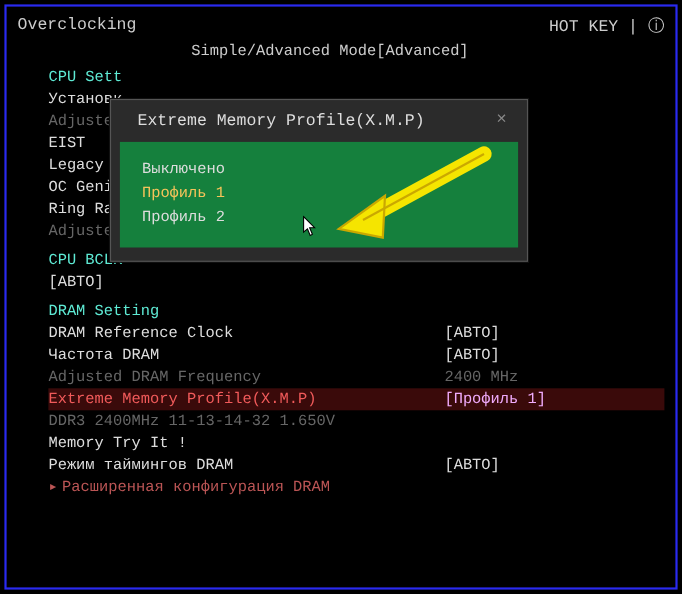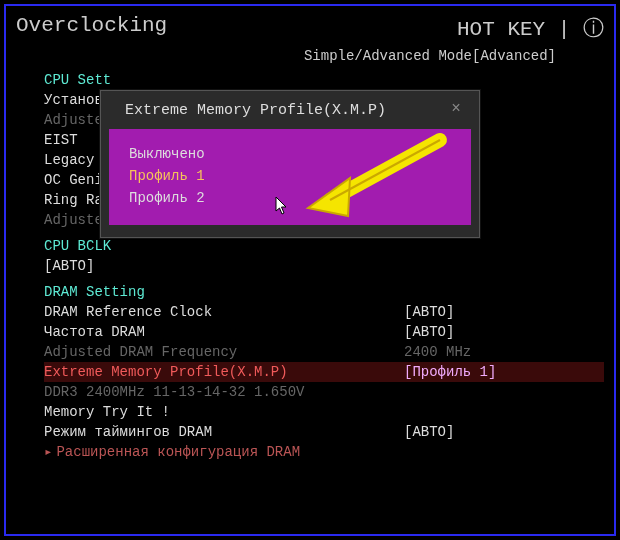--- a/index.html
+++ b/index.html
@@ -12,25 +12,25 @@
     overflow: hidden;
     position: relative;
   }
   .frame {
     position: absolute; inset: 4px;
     border: 2px solid #2a2af0;
     padding: 8px 10px 0 10px;
   }
   .header-row {
     display: flex; justify-content: space-between;
-    color: #ccc; font-size: 21px;
+    color: #ccc; font-size: 15px;
     margin-bottom: 6px;
   }
   .mode-row {
-    display: flex; justify-content: flex-end;
+    display: flex; justify-content: center;
     padding: 0 0 0 28px;
     color: #ccc;
     margin-bottom: 8px;
   }
   .mode-row .val { margin-right: 48px; }
   .section {
     margin-top: 8px;
     padding-left: 28px;
   }
   .sect-title { color: #5eead4; margin-bottom: 2px; }
@@ -61,21 +61,21 @@
     display: flex; justify-content: space-between; align-items: center;
     padding: 10px 14px 10px 24px;
     color: #ddd; font-size: 15px;
   }
   .popup-close {
     color: #888; font-size: 16px; cursor: pointer;
     width: 18px; height: 18px; text-align: center; line-height: 16px;
   }
   .popup-list {
     margin: 0 8px 12px 8px;
-    background: #a21caf;
+    background: #15803d;
     padding: 14px 20px 16px 20px;
   }
   .popup-item {
     color: #ddd; line-height: 22px; font-size: 14px;
     cursor: pointer;
   }
   .popup-item.sel { color: #f5c35a; }
 
   
   .cursor {

